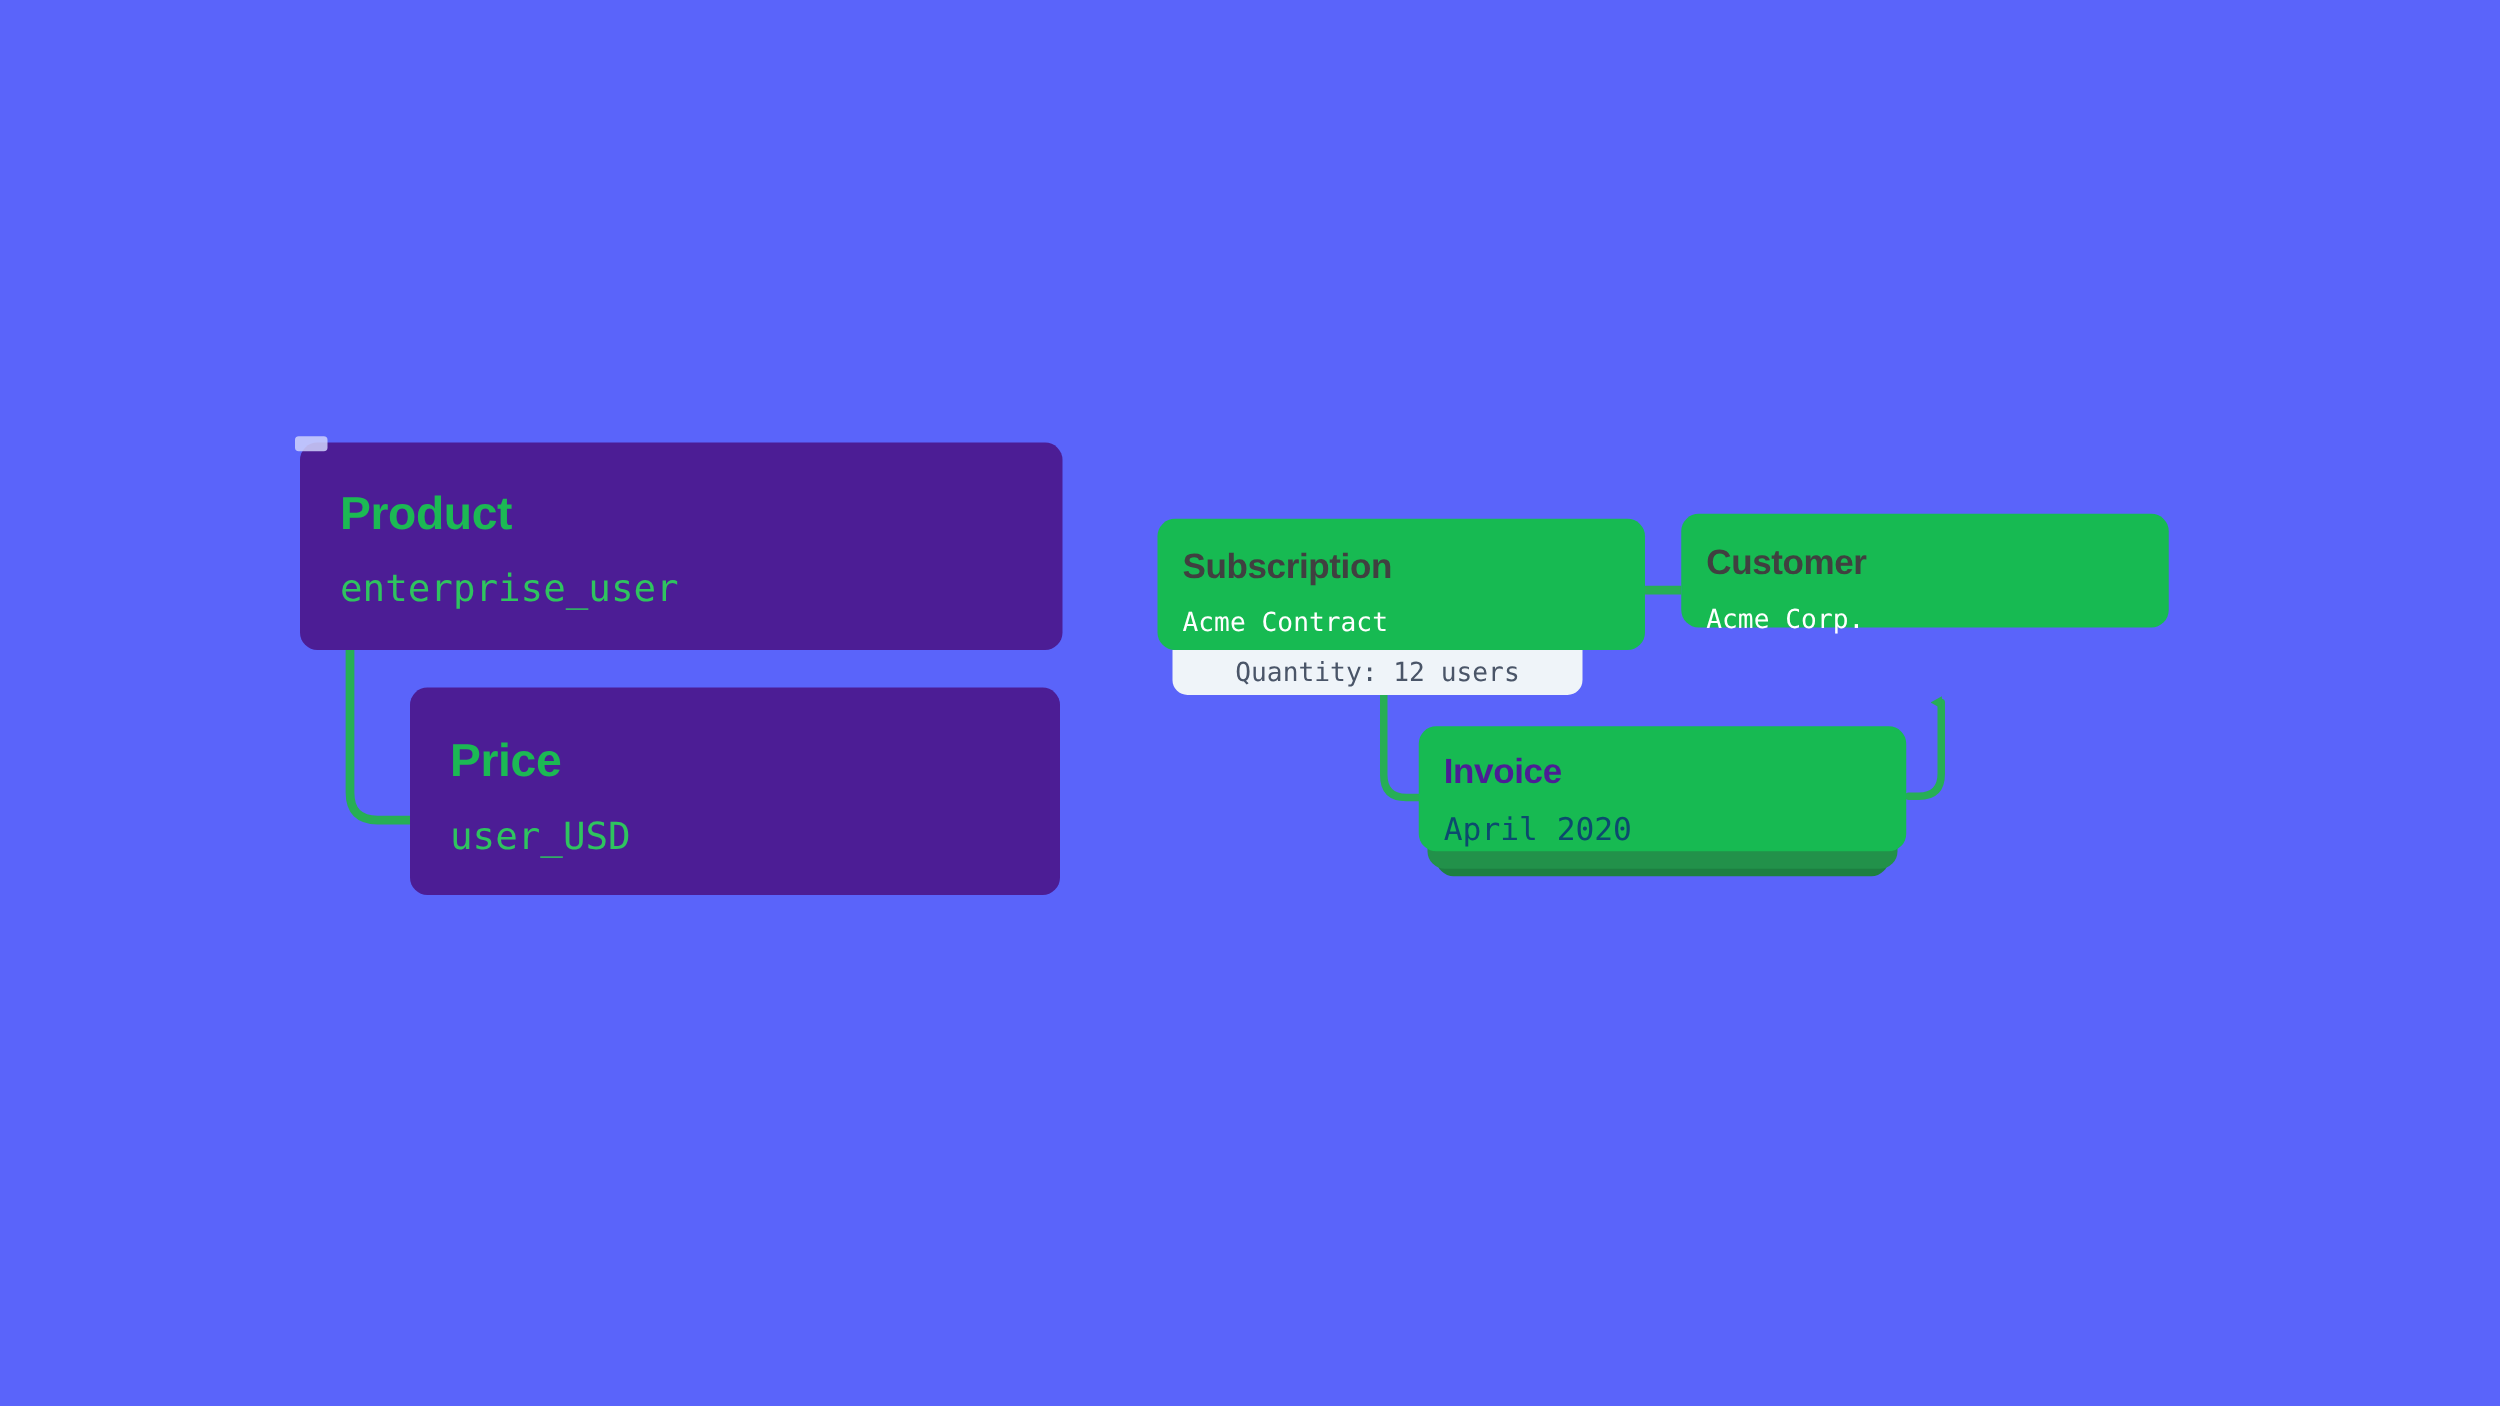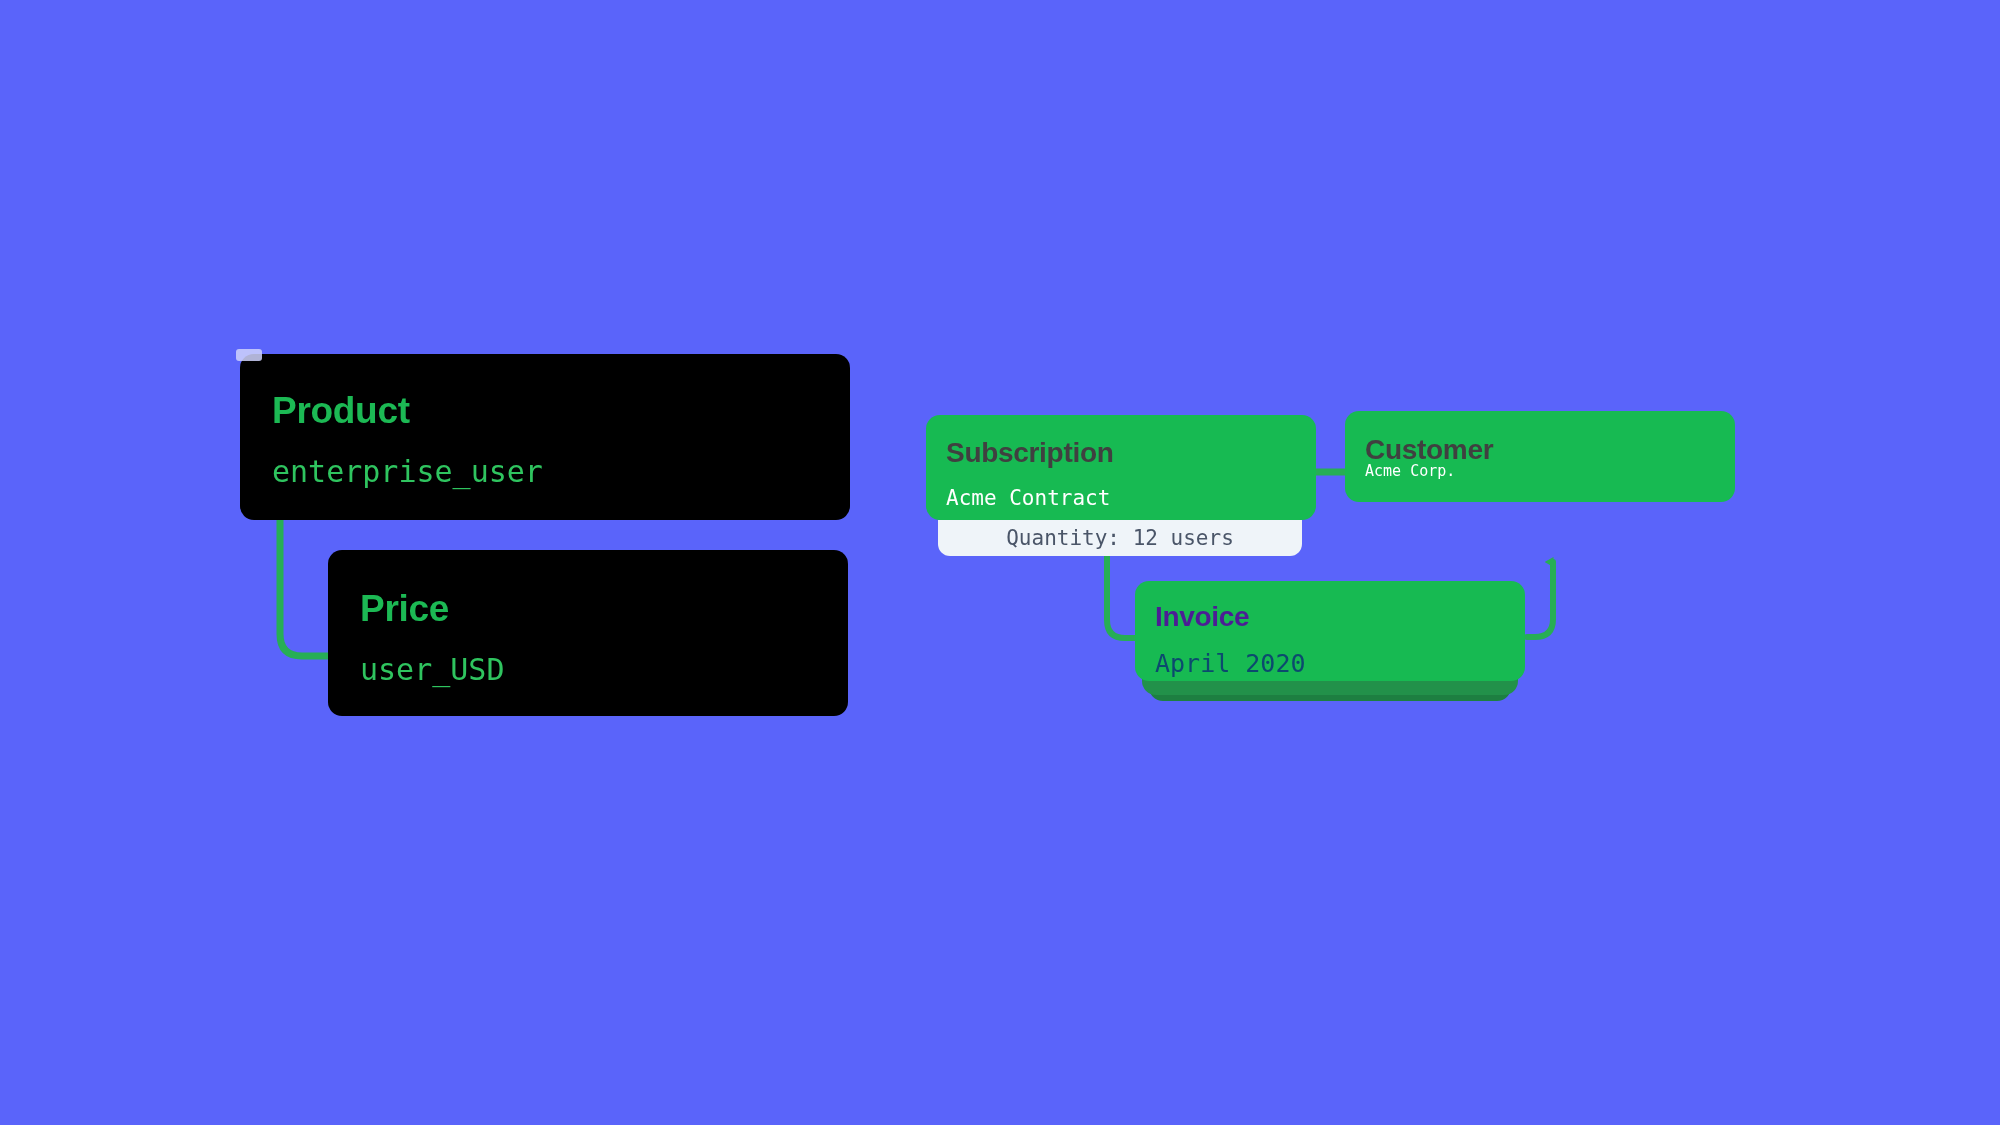--- a/index.html
+++ b/index.html
@@ -27,21 +27,21 @@
     letter-spacing:-0.3px;
     line-height:1;
   }
   .card .sub {
     font-family:"DejaVu Sans Mono", monospace;
     line-height:1;
   }
 
   
   .card.white {
-    background:#000000;
+    background:#4c1d95;
   }
   .card.white .title { color:#1cb954; }
   .card.white .sub   { color:#2fc45f; }
 
   
   .card.green {
     background:#17ba52;
   }
   .card.green .title { color:#404040; }
   .card.green .sub   { color:#ffffff; }
@@ -74,40 +74,40 @@
   #subscription {
     left:926px; top:415px; width:390px; height:105px;
     padding:24px 0 0 20px;
   }
   #subscription .title { font-size:28px; }
   #subscription .sub   { font-size:21px; margin-top:21px; }
 
   
   #quantity {
     position:absolute;
-    left:938px; top:520px; width:364px; height:36px;
+    left:938px; top:520px; width:328px; height:36px;
     background:#eff4f9;
     border-bottom-left-radius:12px;
     border-bottom-right-radius:12px;
     display:flex; align-items:center; justify-content:center;
     z-index:3;
   }
   #quantity span {
     font-family:"DejaVu Sans Mono", monospace;
     font-size:21px;
     color:#4a5568;
   }
 
   
   #customer {
     left:1345px; top:411px; width:390px; height:91px;
     padding:25px 0 0 20px;
   }
   #customer .title { font-size:28px; }
-  #customer .sub   { font-size:15px; }
+  #customer .sub   { font-size:21px; margin-top:21px; }
 
   
   #invoice-stack {
     position:absolute;
     left:1135px; top:581px; width:390px; height:120px;
     z-index:3;
   }
   #invoice-stack .layer {
     position:absolute;
     border-radius:14px;

